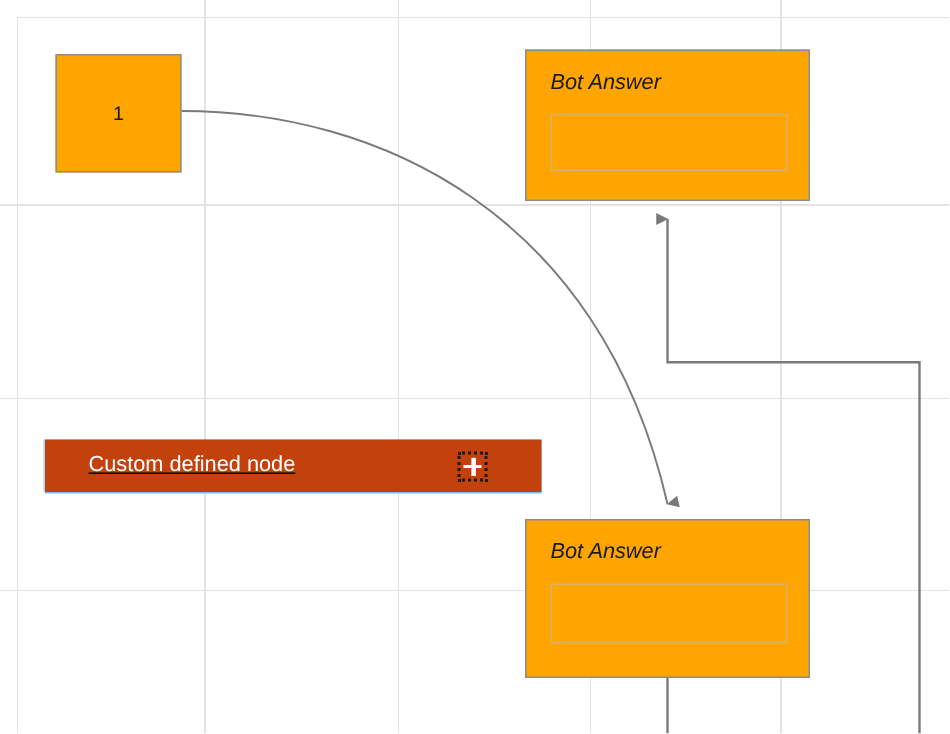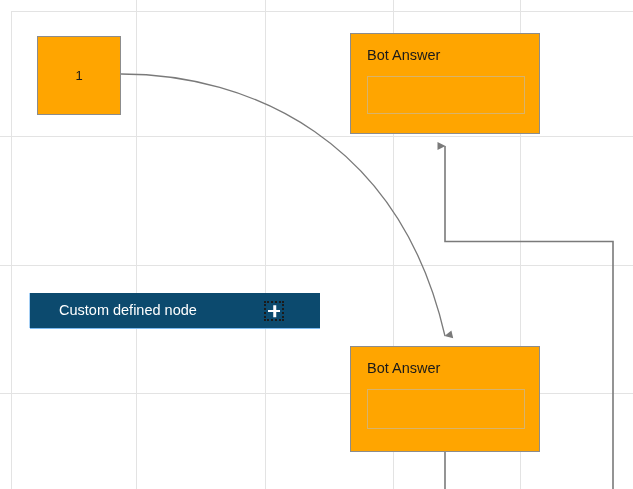--- a/index.html
+++ b/index.html
@@ -53,20 +53,21 @@
     font-size: 13px;
     color: #1a1a1a;
     line-height: 1;
   }
   .node-bot {
     left: 350px;
     width: 190px;
     display: flex;
     flex-direction: column;
     padding: 14px 14px 14px 16px;
+    font-style: italic;
   }
   .node-bot-top { top: 33px; height: 101px; }
   .node-bot-bottom { top: 346px; height: 106px; }
   .node-bot .node-title {
     font-size: 14.5px;
     color: #1a1a1a;
     line-height: 1.1;
     margin-bottom: 12px;
     white-space: nowrap;
   }
@@ -75,28 +76,29 @@
     height: 38px;
     border: 1px solid #d8b36b;
     background: transparent;
   }
   .node-bot-bottom .node-slot { height: 40px; }
   
   .palette-item {
     position: absolute;
     left: 30px;
     top: 293px;
-    width: 290px;
+    width: 331px;
     height: 35px;
-    background: #0c4a6e;
+    background: #c2410c;
     box-shadow: 0 1px 0 0 rgba(110,178,240,0.9), -1px 0 0 0 rgba(110,178,240,0.6);
     display: flex;
     align-items: center;
     padding: 0 14px 0 29px;
     box-sizing: border-box;
+    text-decoration: underline;
   }
   .palette-item .palette-label {
     color: #ffffff;
     font-size: 14.5px;
     line-height: 1;
     flex: 1;
     white-space: nowrap;
   }
   .palette-add {
     width: 20px;

